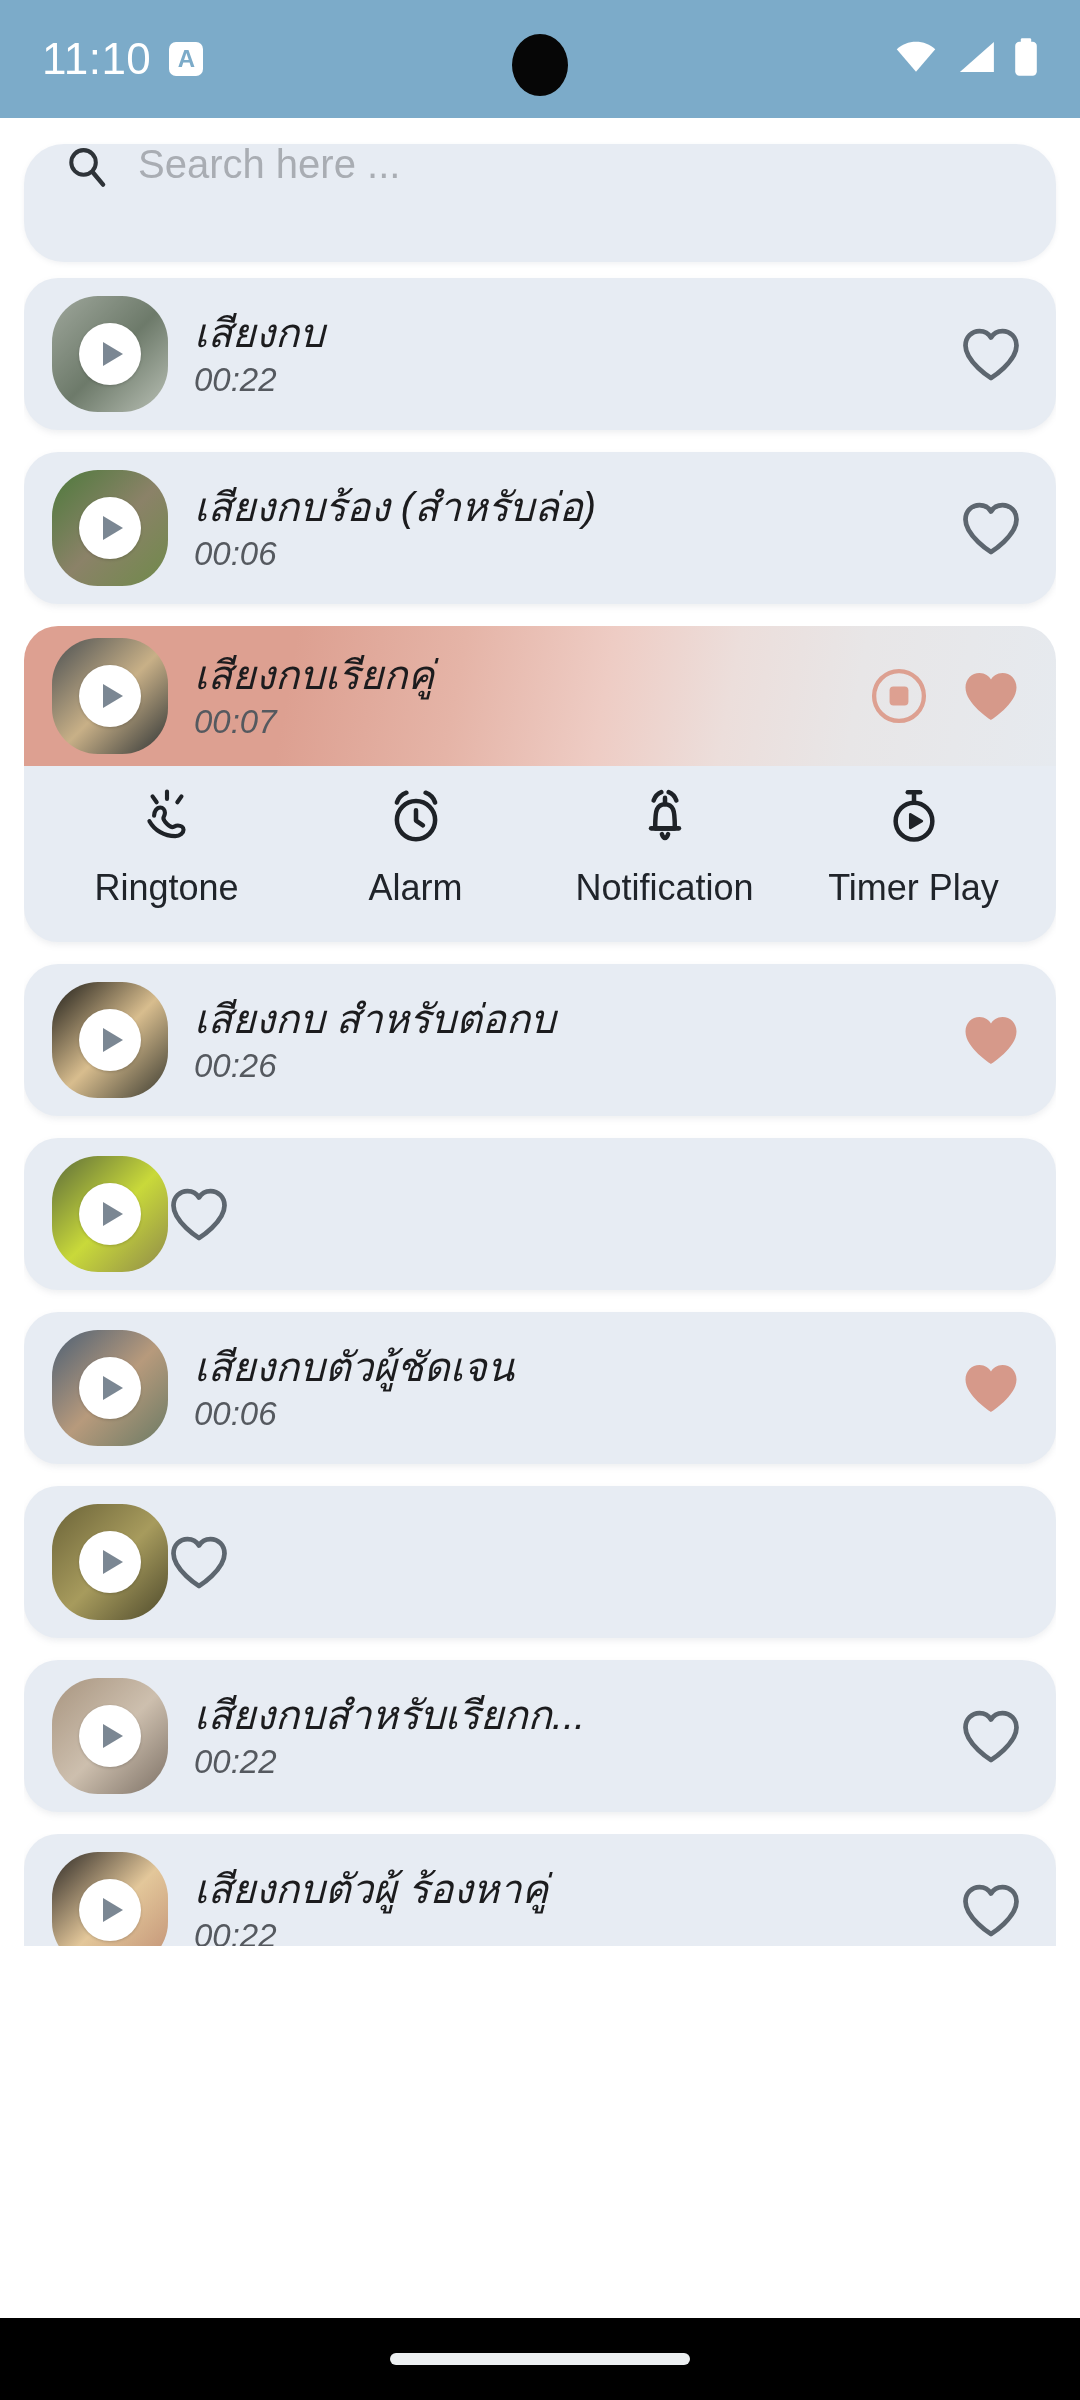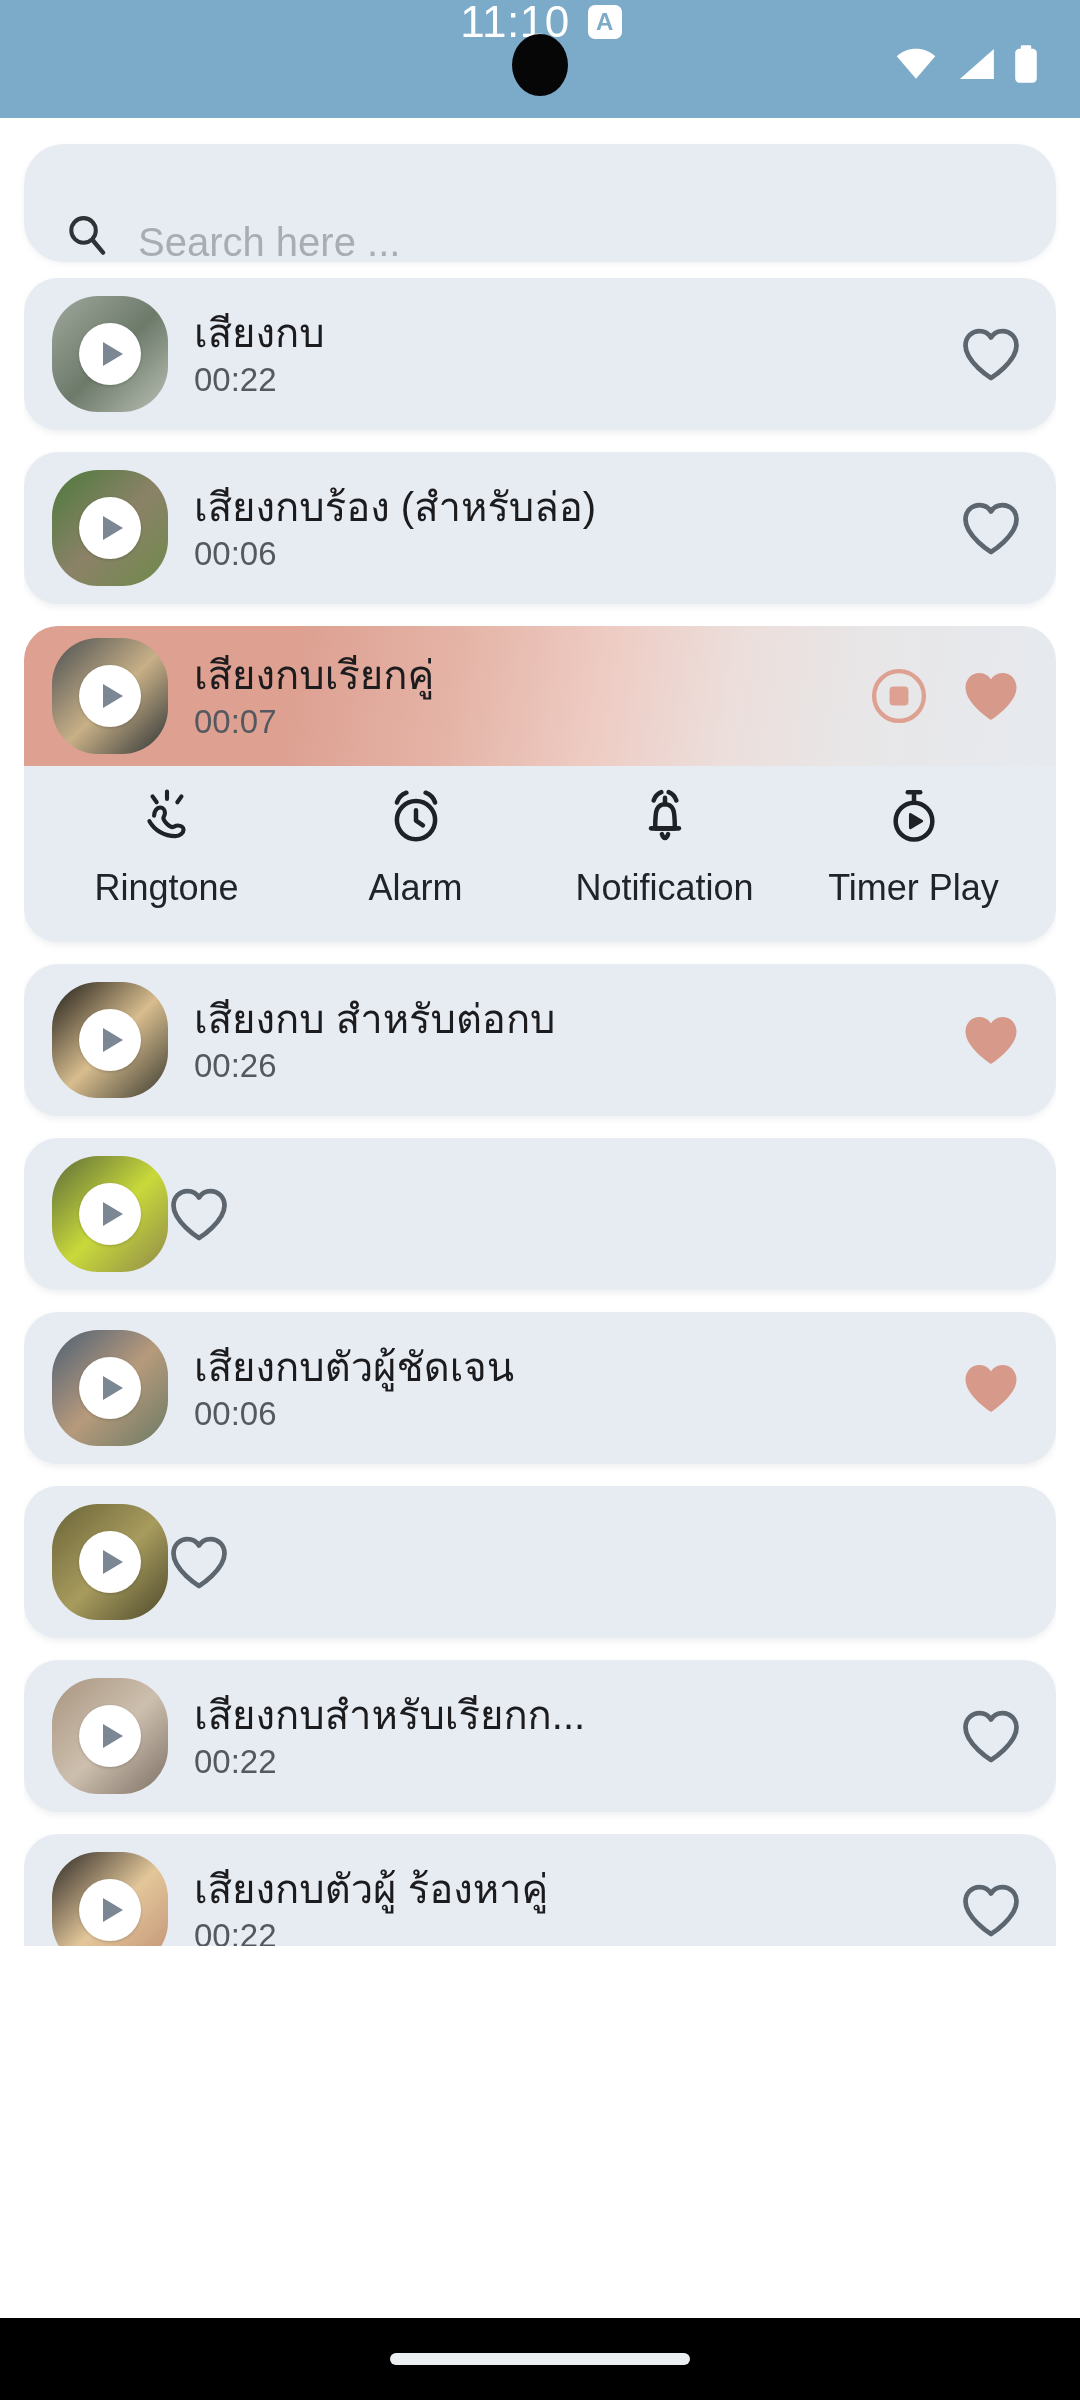--- a/index.html
+++ b/index.html
@@ -23,21 +23,20 @@
   
   .status-bar {
     position: relative;
     height: 118px;
     background: #7cabc9;
     border-radius: 0 0 0 0;
     display: flex;
     align-items: center;
     padding: 0 40px 0 42px;
     overflow: hidden;
-    flex-direction: column;
   }
   .status-left {
     display: flex;
     align-items: center;
     gap: 18px;
   }
   .status-time {
     color: #ffffff;
     font-size: 44px;
     letter-spacing: 0.5px;
@@ -78,21 +77,21 @@
   
   .content {
     padding: 0 24px;
   }
   .search-bar {
     margin-top: 26px;
     height: 118px;
     background: #e7ecf3;
     border-radius: 40px;
     display: flex;
-    align-items: flex-end;
+    align-items: flex-start;
     padding: 0 40px;
     gap: 28px;
     box-shadow: 0 2px 5px rgba(120,130,145,0.10);
   }
   .search-placeholder {
     color: #a9adb3;
     font-size: 40px;
     line-height: 1;
   }
 
@@ -164,20 +163,21 @@
   }
 
   .card-text {
     margin-left: 26px;
     flex: 1 1 auto;
     min-width: 0;
     display: flex;
     flex-direction: column;
     justify-content: center;
     gap: 2px;
+    font-style: italic;
   }
   .card-title {
     font-size: 40px;
     color: #1c1c1e;
     line-height: 1.22;
     white-space: nowrap;
     overflow: hidden;
     text-overflow: ellipsis;
   }
   .card-duration {

